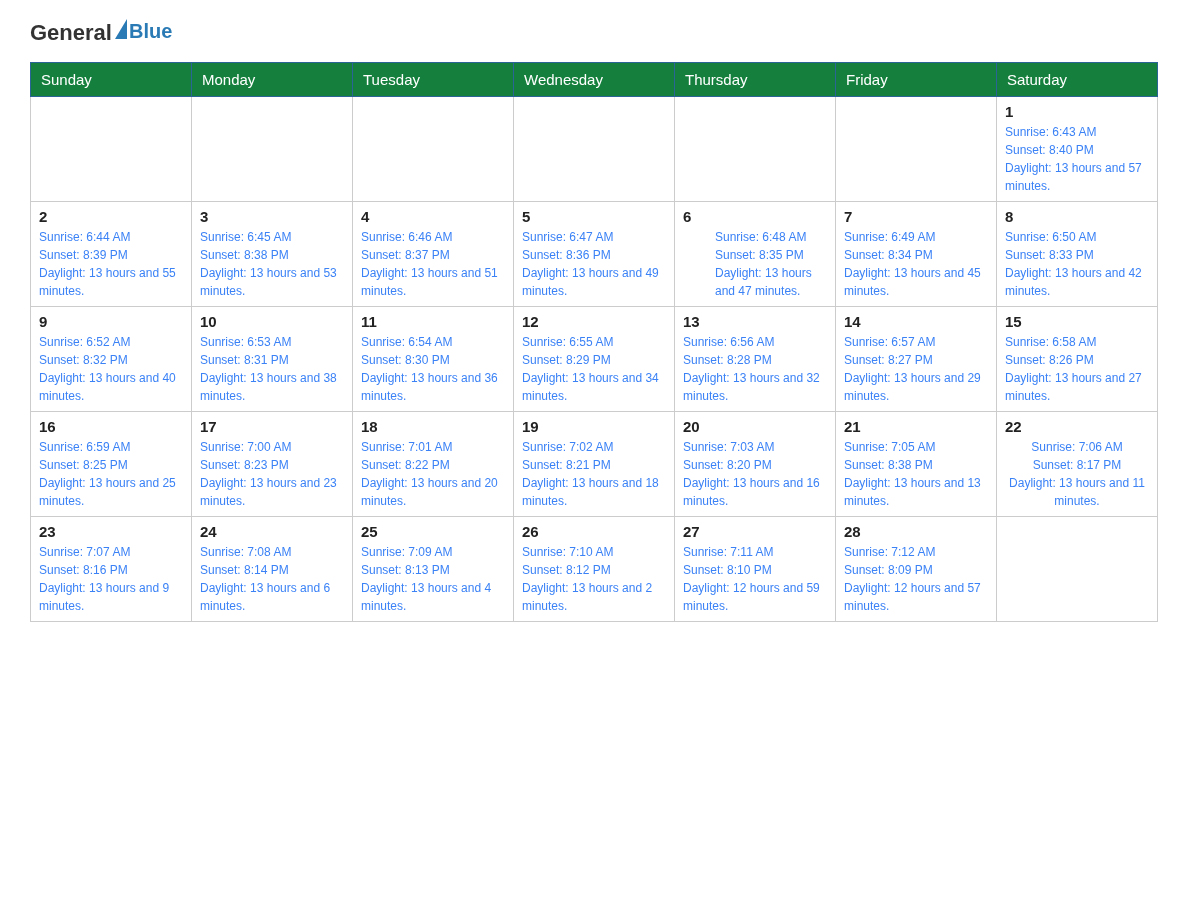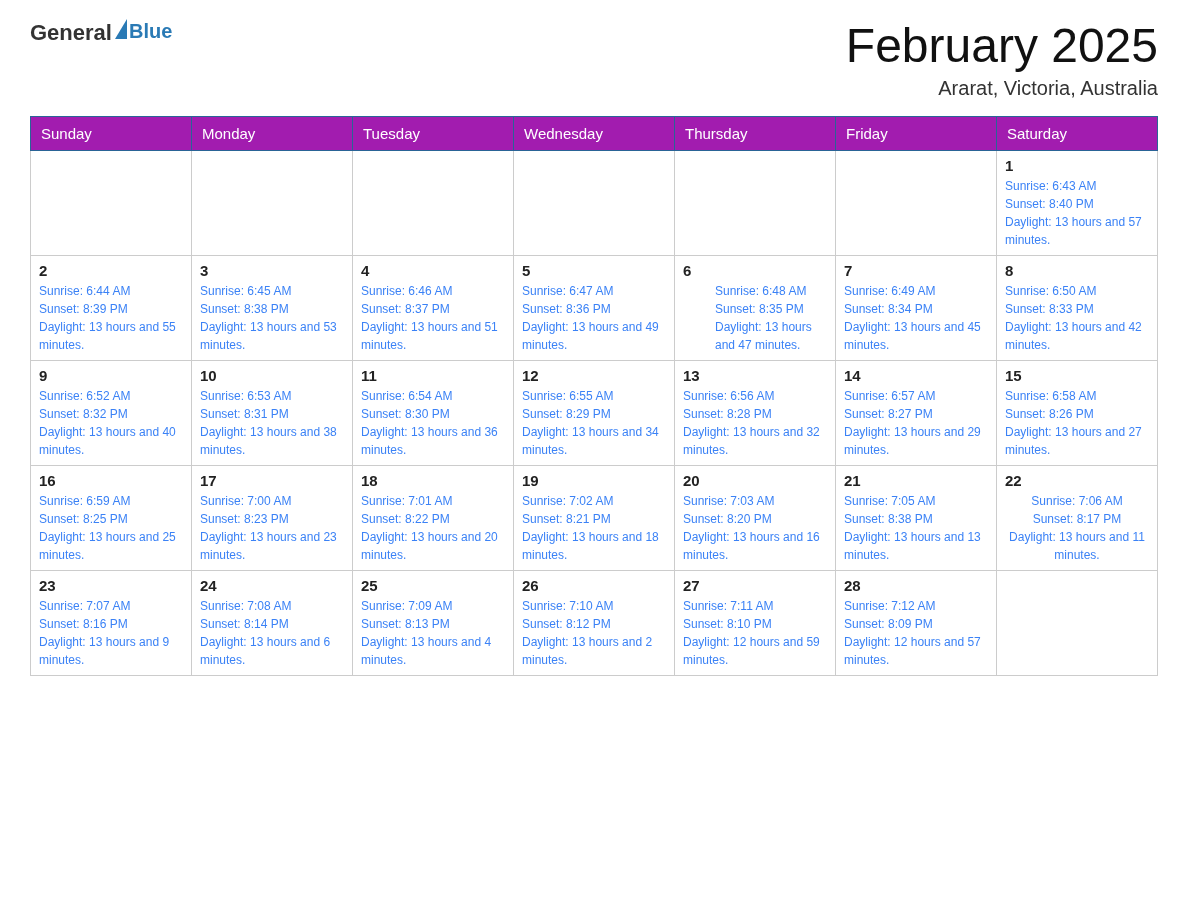--- a/index.html
+++ b/index.html
@@ -29,21 +29,21 @@
       font-size: 20px;
       color: #333;
       margin-top: 4px;
     }
     .calendar {
       width: 100%;
       border-collapse: collapse;
       border: 1px solid #aaa;
     }
     .calendar th {
-      background-color: #a21caf;
+      background-color: #15803d;
       color: #fff;
       font-size: 15px;
       font-weight: normal;
       padding: 8px 10px;
       text-align: left;
       border: 1px solid #2a6496;
     }
     .calendar td {
       vertical-align: top;
       padding: 6px 8px;
@@ -98,24 +98,20 @@
 <div class="header">
   <div class="logo-wrapper">
     <div class="logo-line1">
       <span style="font-size:22px;font-weight:bold;color:#333;">General</span>
       <span class="logo-triangle"></span>
     </div>
     <div class="logo-line2">
       <span style="font-size:20px;font-weight:bold;color:#2a7ab5;">Blue</span>
     </div>
   </div>
-  <div class="title-block">
-    <div class="month-title">February 2025</div>
-    <div class="location">Ararat, Victoria, Australia</div>
-  </div>
 </div>
 
 <table class="calendar">
   <thead>
     <tr>
     <th>Sunday</th>
         <th>Monday</th>
         <th>Tuesday</th>
         <th>Wednesday</th>
         <th>Thursday</th>

